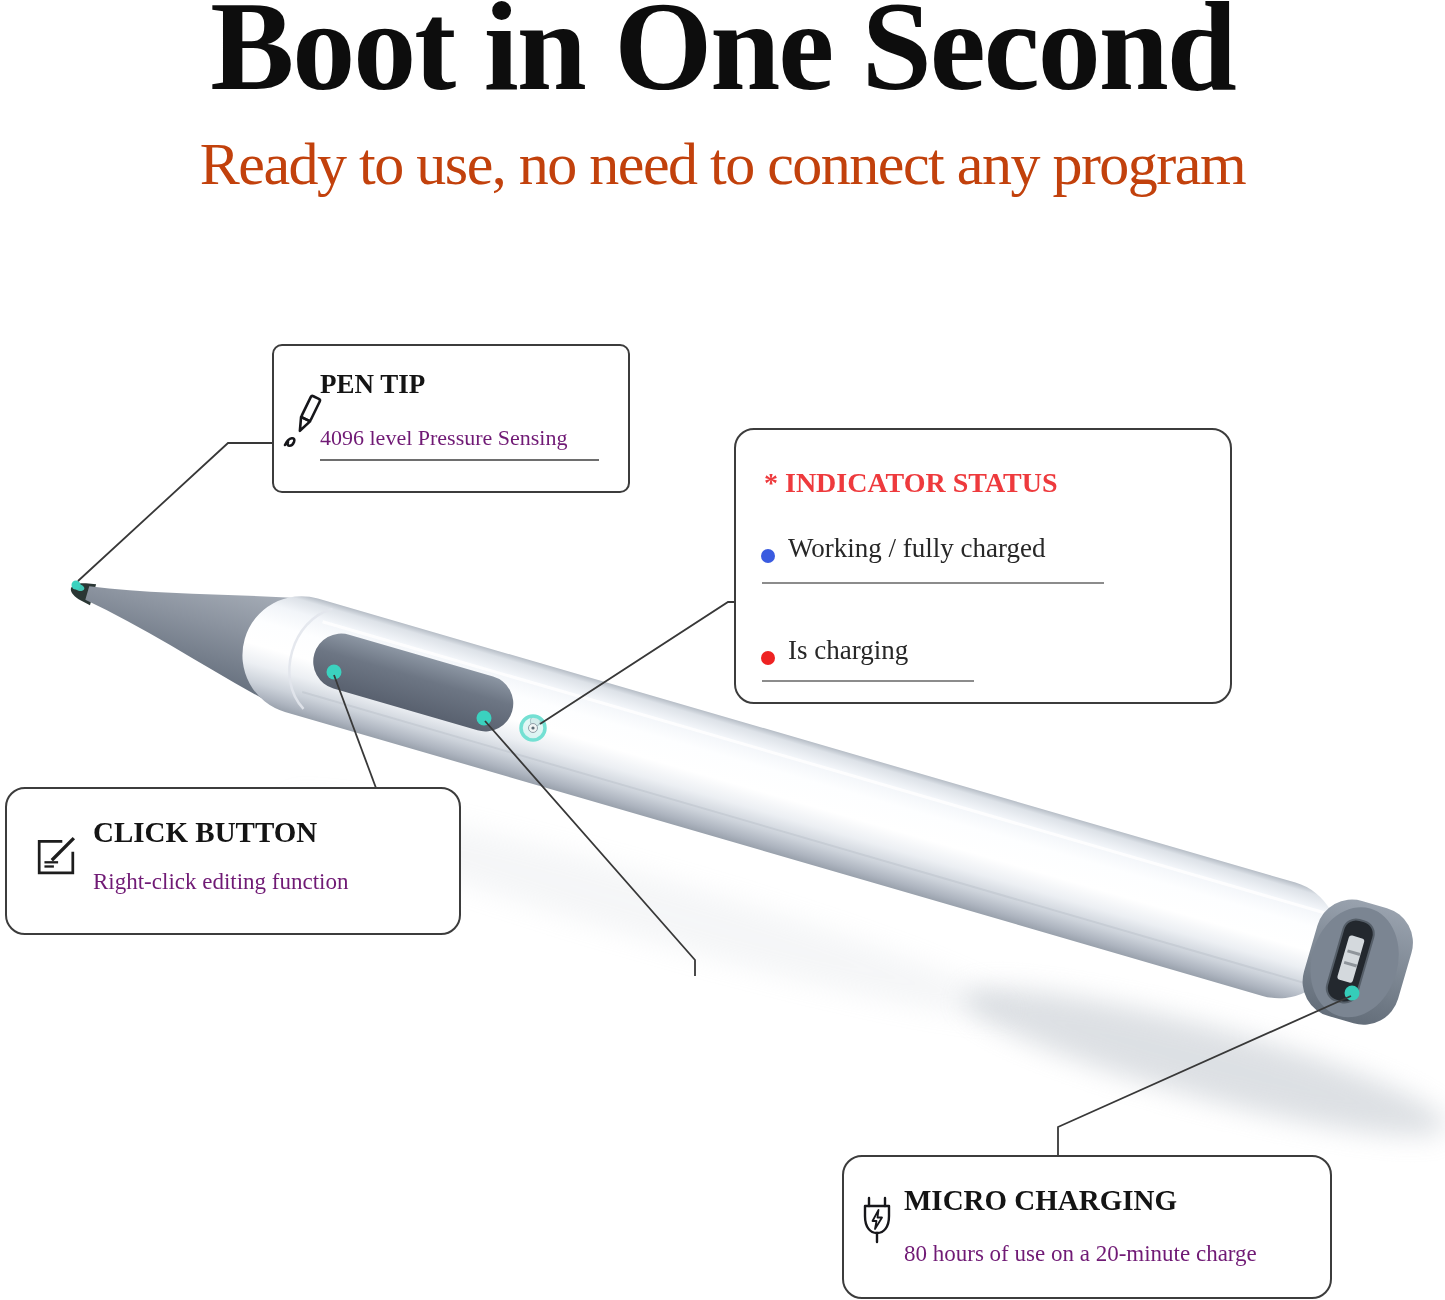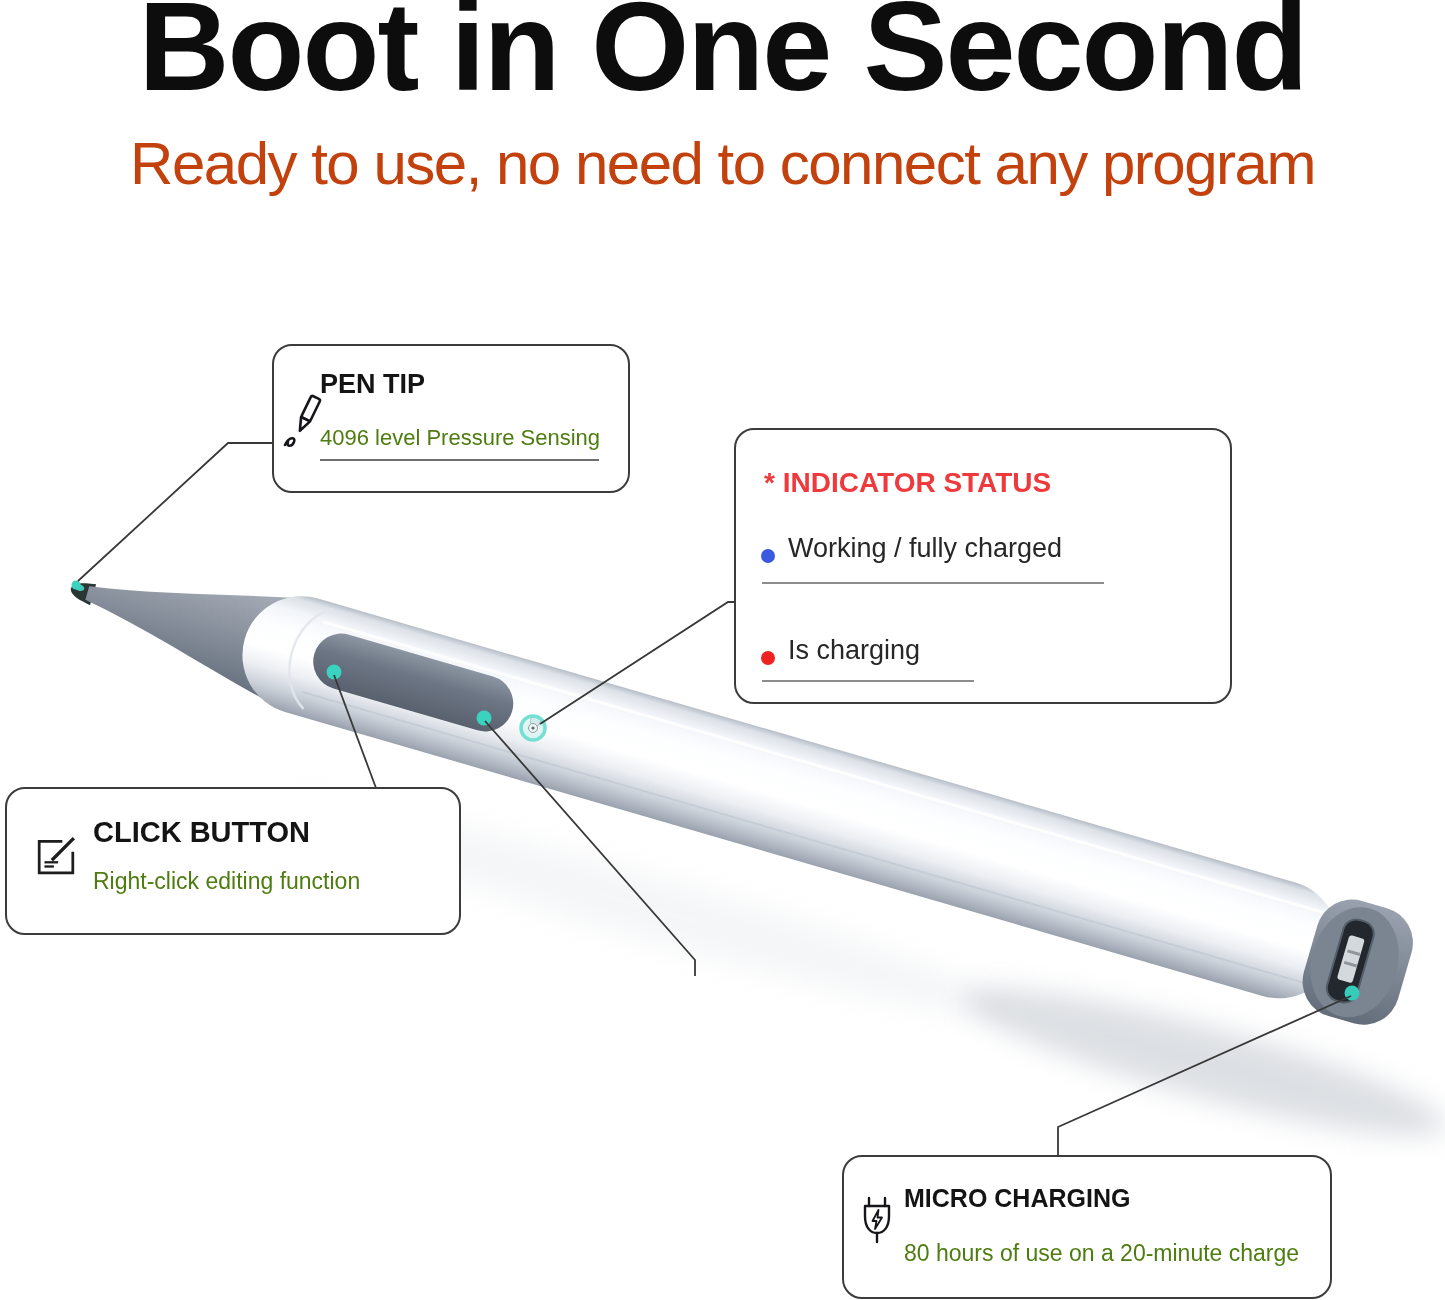--- a/index.html
+++ b/index.html
@@ -1,34 +1,34 @@
 <!DOCTYPE html>
 <html><head>
 <meta charset="utf-8">
 <style>
   html,body{margin:0;padding:0;background:#ffffff;}
   .canvas{position:relative;width:1445px;height:1300px;background:#ffffff;overflow:hidden;
-          font-family:Liberation Sans, sans-serif;}
+          font-family:Liberation Serif, serif;}
   .title{position:absolute;top:-16px;left:0;width:100%;text-align:center;line-height:1;
          font-size:126px;font-weight:bold;letter-spacing:-2px;color:#0d0d0d;white-space:nowrap;}
   .subtitle{position:absolute;top:134px;left:0;width:100%;text-align:center;line-height:1;
          font-size:60px;letter-spacing:-1.5px;color:#c2410c;white-space:nowrap;}
   .scene{position:absolute;left:0;top:0;z-index:1;}
   .callout{position:absolute;background:#ffffff;border:2px solid #3c3c3c;border-radius:20px;z-index:2;}
   .co-title{position:absolute;font-weight:bold;color:#141414;white-space:nowrap;line-height:1.1;}
-  .co-desc{position:absolute;color:#4d7c0f;white-space:nowrap;line-height:1.1;}
+  .co-desc{position:absolute;color:#701a75;white-space:nowrap;line-height:1.1;}
   .co-icon{position:absolute;}
   .underline{position:absolute;height:0;border-top:2px solid #6e6e6e;}
   .underline.light{border-top-color:#8c8c8c;}
   .dot{position:absolute;width:14px;height:14px;border-radius:50%;}
   .dot-blue{background:#3a5be0;}
   .dot-red{background:#ee2222;}
   .red-heading{color:#ee3a3d;}
   
-  #box-pen-tip{left:272px;top:344px;width:354px;height:145px;}
+  #box-pen-tip{left:272px;top:344px;width:354px;height:145px;border-radius:10px;}
   #box-pen-tip .co-title{left:46px;top:24px;font-size:27px;}
   #box-pen-tip .co-desc{left:46px;top:80px;font-size:22px;}
   #box-pen-tip .underline{left:46px;top:113px;width:279px;}
   #box-pen-tip .co-icon{left:8px;top:46px;}
   #box-indicator{left:734px;top:428px;width:494px;height:272px;}
   #box-indicator .co-title{left:28px;top:38px;font-size:28px;}
   #box-indicator .item-label{position:absolute;font-size:27px;color:#272727;white-space:nowrap;}
   #lbl-working{left:52px;top:103px;}
   #lbl-charging{left:52px;top:205px;}
   #dot-working{left:25px;top:119px;}
@@ -37,21 +37,21 @@
   #ul-charging{left:26px;top:250px;width:212px;}
   #box-click{left:5px;top:787px;width:452px;height:144px;}
   #box-click .co-title{left:86px;top:28px;font-size:29px;}
   #box-click .co-desc{left:86px;top:80px;font-size:23px;}
   #box-click .co-icon{left:28px;top:46px;}
   #box-eraser{left:350px;top:974px;width:456px;height:141px;}
   #box-eraser .co-title{left:73px;top:30px;font-size:29px;}
   #box-eraser .co-desc{left:73px;top:83px;font-size:23px;}
   #box-eraser .co-icon{left:14px;top:50px;}
   #box-micro{left:842px;top:1155px;width:486px;height:140px;}
-  #box-micro .co-title{left:60px;top:28px;font-size:25px;}
+  #box-micro .co-title{left:60px;top:28px;font-size:29px;}
   #box-micro .co-desc{left:60px;top:84px;font-size:23px;}
   #box-micro .co-icon{left:13px;top:38px;}
 </style>
 </head>
 <body>
 
 <div class="canvas">
 
   <div class="title">Boot in One Second</div>
   <div class="subtitle">Ready to use, no need to connect any program</div>

